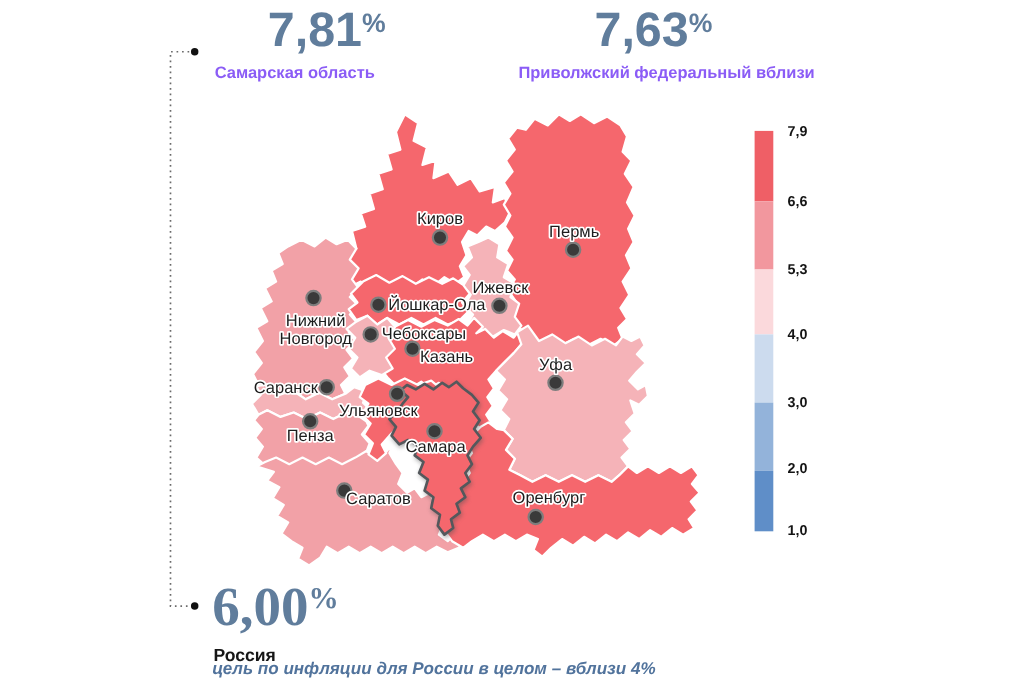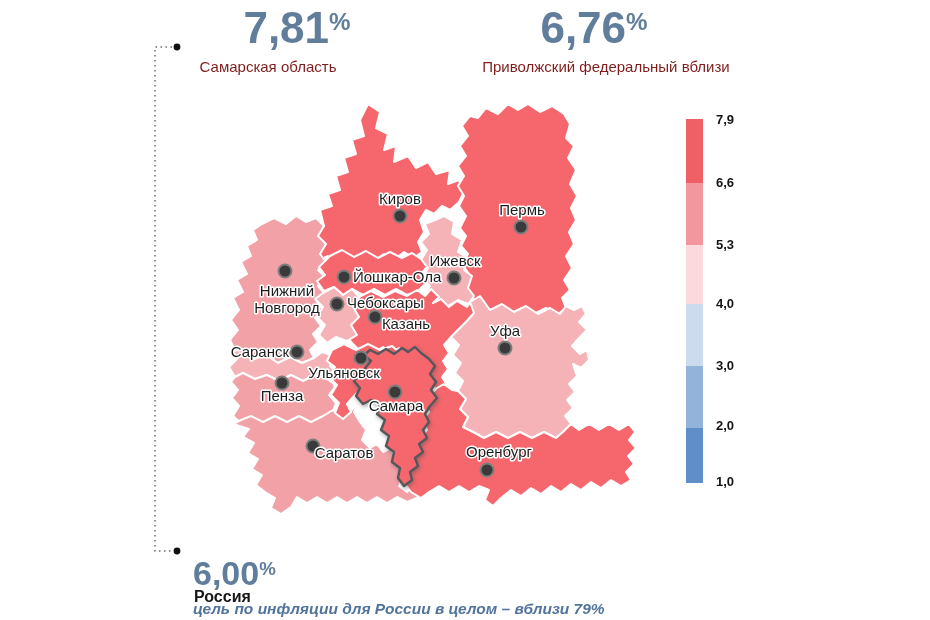--- a/index.html
+++ b/index.html
@@ -9,45 +9,45 @@
   svg{position:absolute;left:0;top:0}
   .rgn{stroke:#ffffff;stroke-width:2;stroke-linejoin:round}
   .samara{stroke-width:2.4;stroke-linejoin:round;filter:drop-shadow(1px 2px 2px rgba(80,80,80,.45))}
   .mk{fill:#3a3a3a;stroke:#7d7d7d;stroke-width:2}
   .lbl{font:15px "Liberation Sans",sans-serif;fill:#1d1d1d;stroke:#ffffff;stroke-width:3px;
        paint-order:stroke;stroke-linejoin:round}
   .lg{font:bold 13px "Liberation Sans",sans-serif;fill:#141414}
   .callout{position:absolute;white-space:nowrap}
   .num{font-weight:bold;color:#607d9c;line-height:1}
   .num sup{font-size:0.55em;vertical-align:0.55em}
-  .cap{font-weight:normal;color:#7f1d1d;font-size:15px}
+  .cap{font-weight:bold;color:#8b5cf6;font-size:15px}
   .center{transform:translateX(-50%)}
   #ru-name{font-weight:bold;color:#161616;font-size:16px}
   #ru-note{font-weight:bold;font-style:italic;color:#51739c;font-size:15.5px}
 </style>
 </head>
 <body>
 
 <div id="stage">
 
   <div class="callout num center" style="left:297px;top:6px;font-size:44px;">
     <span>7,81</span><sup>%</sup>
   </div>
   <div class="callout cap center" style="left:268px;top:58px;">Самарская область</div>
 
   <div class="callout num center" style="left:594px;top:6px;font-size:44px;">
-    <span>6,76</span><sup>%</sup>
+    <span>7,63</span><sup>%</sup>
   </div>
   <div class="callout cap center" style="left:606px;top:58px;">Приволжский федеральный вблизи</div>
 
-  <div class="callout num" style="left:193px;top:556px;font-size:34px;">
+  <div class="callout num" style="left:193px;top:526px;font-size:50px;font-family:Liberation Serif, serif;">
     <span>6,00</span><sup>%</sup>
   </div>
   <div class="callout" id="ru-name" style="left:194px;top:588px;">Россия</div>
-  <div class="callout" id="ru-note" style="left:193px;top:600px;">цель по инфляции для России в целом – вблизи 79%</div>
+  <div class="callout" id="ru-note" style="left:193px;top:600px;">цель по инфляции для России в целом – вблизи 4%</div>
 
   <svg width="930" height="620" viewBox="0 0 930 620">
 
     <polyline points="172,47 155,47 155,551 172,551" fill="none" stroke-width="1.5" stroke-dasharray="1.5 3.5" stroke="#6b6b6b"></polyline>
     <circle cx="177" cy="47" r="3.4" fill="#111111"></circle>
     <circle cx="177" cy="551" r="3.4" fill="#111111"></circle>
 
     <polygon class="rgn" points="368,104 380,112 376,128 388,134 384,150 396,146 394,162 408,156 416,168 428,162 436,174 450,170 448,184 459,180 464,192 459,202 450,210 442,206 434,214 426,210 420,220 424,232 418,242 422,252 414,258 404,252 394,260 384,254 374,261 364,255 354,262 344,256 336,262 328,256 320,260 314,252 310,246 318,238 308,230 316,222 324,226 320,210 332,206 328,194 340,190 336,176 348,172 344,158 356,154 352,140 364,136 360,120" fill="#f5676d"></polygon>
 
     <polygon class="rgn" points="478,118 486,108 498,114 508,104 518,110 528,104 540,112 552,106 564,114 570,124 566,138 574,146 568,158 576,170 570,184 577,196 571,208 576,220 569,232 574,244 566,256 572,268 564,280 570,290 562,298 566,308 558,314 546,308 534,314 522,308 510,314 498,308 488,312 478,306 472,310 464,302 470,292 463,284 469,274 462,264 468,254 461,246 466,236 460,228 466,216 459,206 464,196 458,186 464,176 458,166 466,156 460,146 468,136 462,126 470,116" fill="#f5676d"></polygon>

